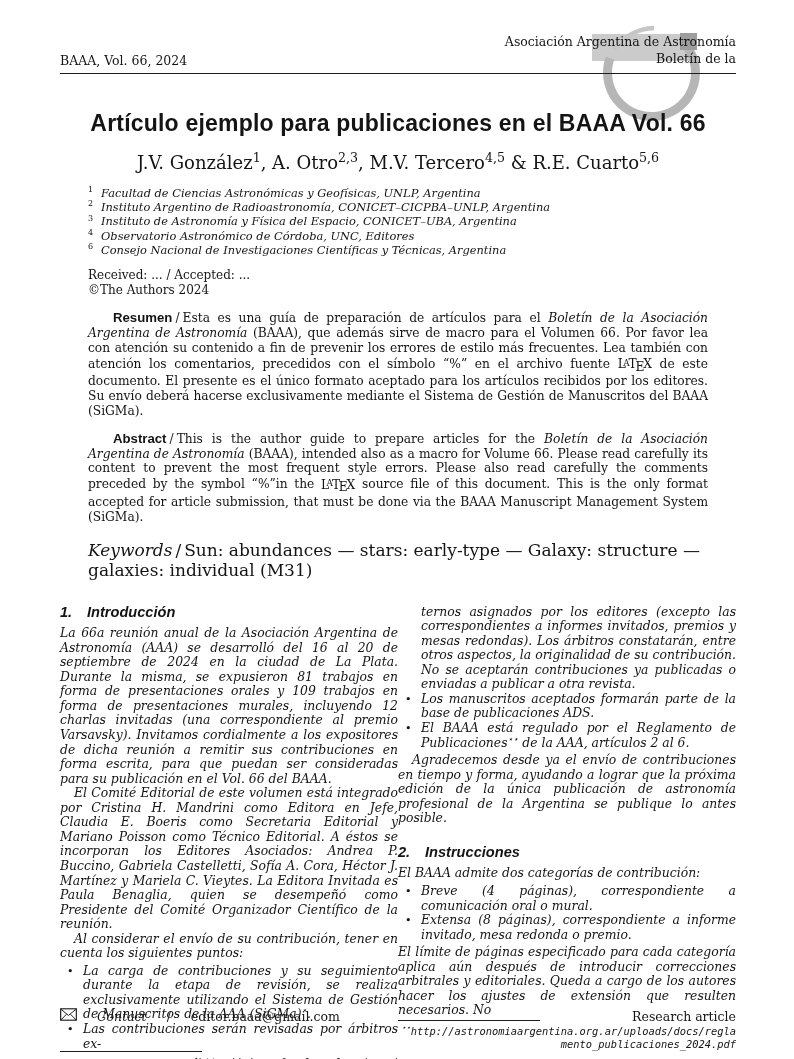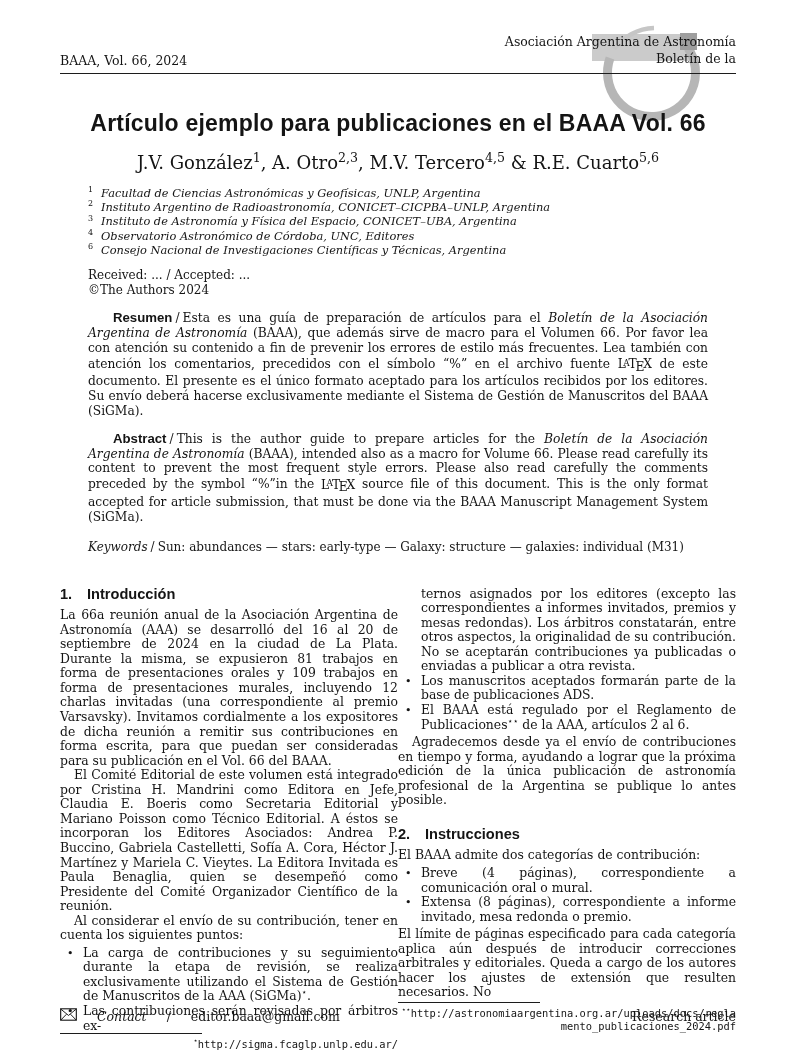--- a/index.html
+++ b/index.html
@@ -25,30 +25,30 @@
   sup{font-size:70%;line-height:0;}
   .affils{margin:13px 0 0 28px;font-size:11.4px;line-height:14.3px;}
   .affil .it{font-style:italic;}
   .affil sup{display:inline-block;width:13px;font-style:normal;}
   .received{margin:11px 0 0 28px;font-size:12px;line-height:15px;}
 
   .absblock{margin:13px 28px 0 28px;font-size:12.25px;line-height:14.8px;text-align:justify;}
   .abslabel{font-family:"Liberation Sans",sans-serif;font-weight:bold;font-size:13.2px;padding-left:25px;}
   .abssep{padding:0 3px;}
   .it{font-style:italic;}
-  .keywords{margin:15px 28px 0 28px;font-size:12px;}
+  .keywords{margin:15px 28px 0 28px;font-size:17px;}
   .kwlabel{font-style:italic;}
 
   
   .latex span{display:inline-block;}
   .latex .lx-a{font-size:.72em;vertical-align:.28em;margin:0 -.12em 0 -.3em;}
   .latex .lx-e{vertical-align:-.21em;margin:0 -.1em;}
 
   
-  .cols{display:flex;margin-top:33px;height:447px;}
+  .cols{display:flex;margin-top:25px;height:447px;font-style:italic;}
   .col{flex:1 1 0;display:flex;flex-direction:column;font-size:12.4px;line-height:14.55px;}
   .sec-head{margin:0 0 7px 0;font-family:"Liberation Sans",sans-serif;font-weight:bold;font-size:14.6px;}
   .sec-num{display:inline-block;min-width:27px;}
   .col p{margin:0;text-align:justify;}
   .col p.ind{text-indent:14px;}
   .gap-s{margin-top:3px !important;}
   .gap-l{margin-top:19px !important;}
   .bullet{position:relative;padding-left:23px;text-align:justify;}
   .bullet::before{content:"\2022";position:absolute;left:7px;font-size:11px;top:1px;}
   .cont{padding-left:23px;text-align:justify;}

